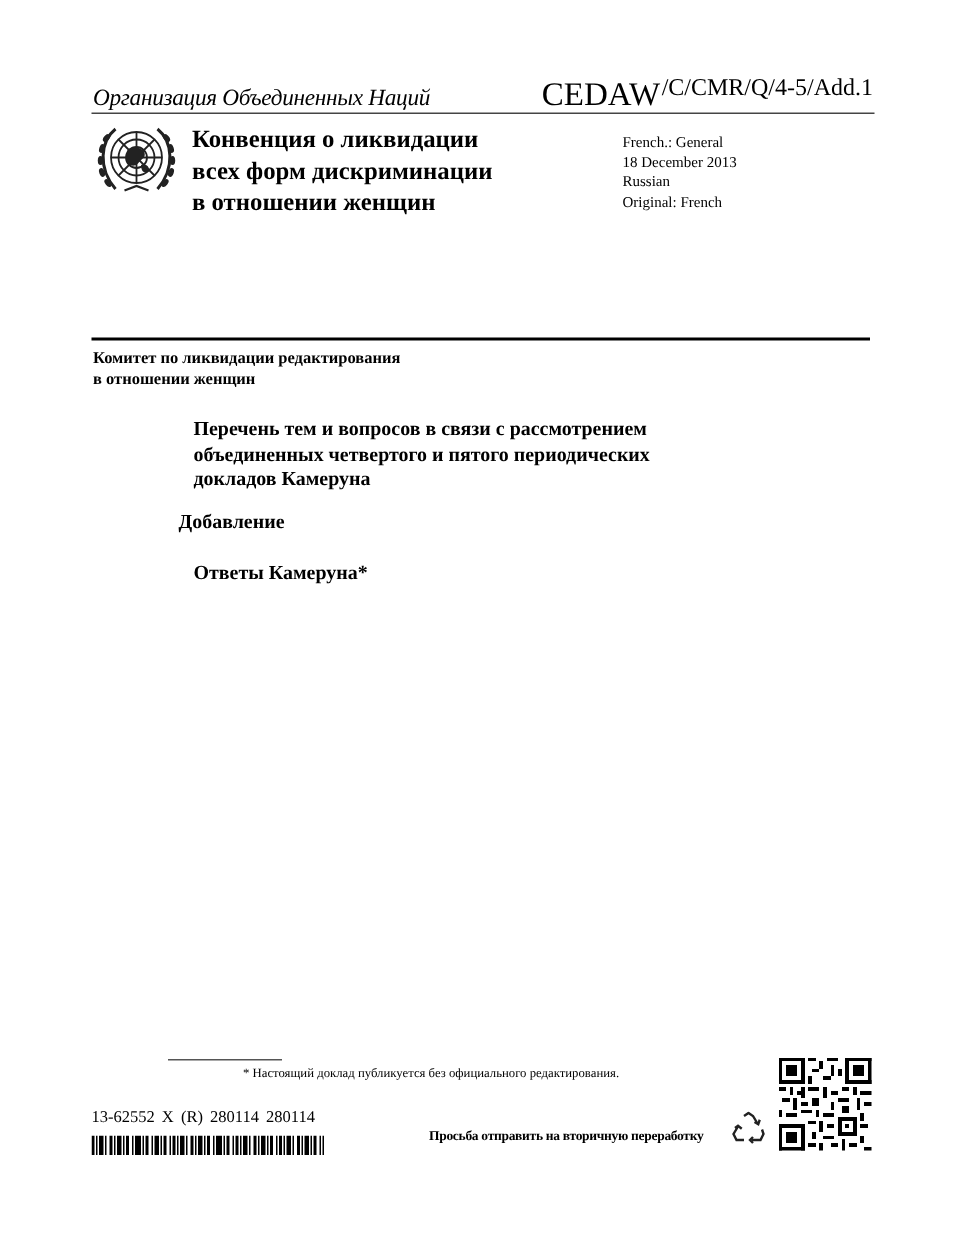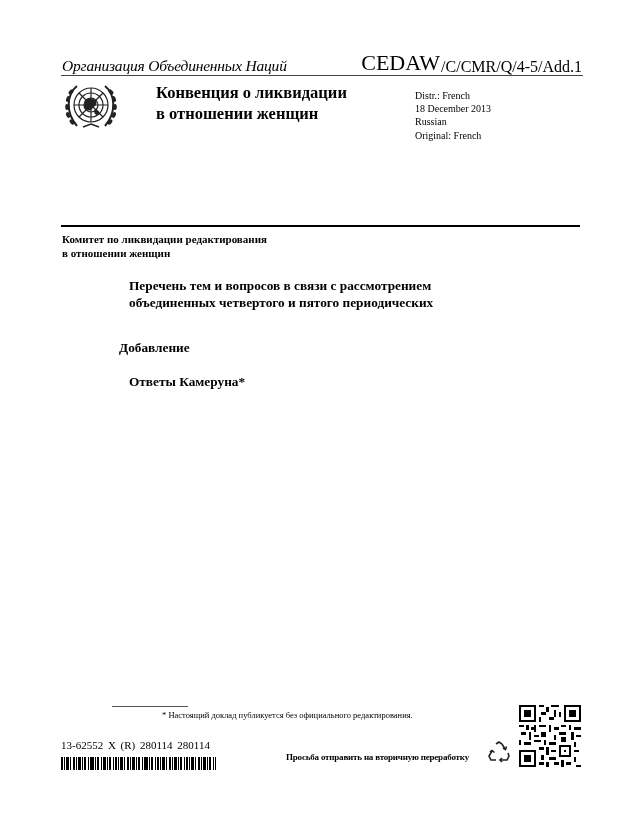--- a/index.html
+++ b/index.html
@@ -1,26 +1,26 @@
 <!DOCTYPE html>
 <html><head>
   <meta charset="utf-8">
   <style>
     html, body { margin: 0; padding: 0; background: #ffffff; }
     body { width: 640px; height: 828px; position: relative; overflow: hidden; color: #000; font-family: "Liberation Serif", "DejaVu Serif", serif; }
     .abs { position: absolute; }
 
     .org-name { left: 62px; top: 57px; font-size: 15.5px; letter-spacing: -0.2px; white-space: nowrap; font-style: italic; }
-    .symbol-wrap { right: 58px; top: 50px; white-space: nowrap; display: flex; align-items: flex-end; }
+    .symbol-wrap { right: 58px; top: 50px; white-space: nowrap; display: flex; align-items: flex-start; }
     .symbol-main { font-size: 22px; letter-spacing: 0px; }
     .symbol-sub { font-size: 16px; margin-left: 1px; }
     .top-rule { left: 61px; top: 75px; width: 522px; height: 1px; background: #444; }
 
     .un-logo { left: 63px; top: 80px; width: 56px; height: 52px; }
-    .convention-title { left: 128px; top: 82px; font-size: 16.5px; font-weight: bold; line-height: 21px; white-space: nowrap; margin-left: 28px; }
+    .convention-title { left: 128px; top: 82px; font-size: 16.5px; font-weight: bold; line-height: 21px; white-space: nowrap; }
 
     .distr-block { left: 415px; top: 89px; font-size: 10px; line-height: 13.2px; white-space: nowrap; }
 
     .thick-rule { left: 61px; top: 225px; width: 519px; height: 2px; background: #000; }
 
     .committee { left: 62px; top: 233px; font-size: 11px; font-weight: bold; line-height: 13.5px; white-space: nowrap; }
 
     .doc-title { left: 129px; top: 278px; font-size: 13.3px; font-weight: bold; line-height: 16.5px; white-space: nowrap; }
     .addendum { left: 119px; top: 340px; font-size: 13.3px; font-weight: bold; white-space: nowrap; }
     .responses { left: 129px; top: 374px; font-size: 13.3px; font-weight: bold; white-space: nowrap; }
@@ -77,40 +77,42 @@
   </g>
   <g fill="#222">
     <path d="M22 20 C25 17, 31 18, 33 21 C35 25, 31 26, 29 29 C26 32, 22 30, 21 27 Z"></path>
     <path d="M31 30 C34 29, 37 31, 36 34 C34 36, 31 35, 31 30 Z"></path>
   </g>
   <path d="M20 47 L28 44 L36 47" fill="none" stroke="#222" stroke-width="1.5"></path>
 </svg>
 
 <div class="abs convention-title">
   <div>Конвенция о ликвидации</div>
+  <div>всех форм дискриминации</div>
   <div>в отношении женщин</div>
 </div>
 
 <div class="abs distr-block">
-  <div>Distr.: French</div>
+  <div>French.: General</div>
   <div>18 December 2013</div>
   <div>Russian</div>
   <div>Original: French</div>
 </div>
 
 <div class="abs thick-rule"></div>
 
 <div class="abs committee">
   <div>Комитет по ликвидации редактирования</div>
   <div>в отношении женщин</div>
 </div>
 
 <div class="abs doc-title">
   <div>Перечень тем и вопросов в связи с рассмотрением</div>
   <div>объединенных четвертого и пятого периодических</div>
+  <div>докладов Камеруна</div>
 </div>
 
 <div class="abs addendum">Добавление</div>
 <div class="abs responses">Ответы Камеруна*</div>
 
 <div class="abs fn-rule"></div>
 <div class="abs footnote">*  Настоящий доклад публикуется без официального редактирования.</div>
 
 <div class="abs job-number">13-62552 X (R)    280114    280114</div>
 

